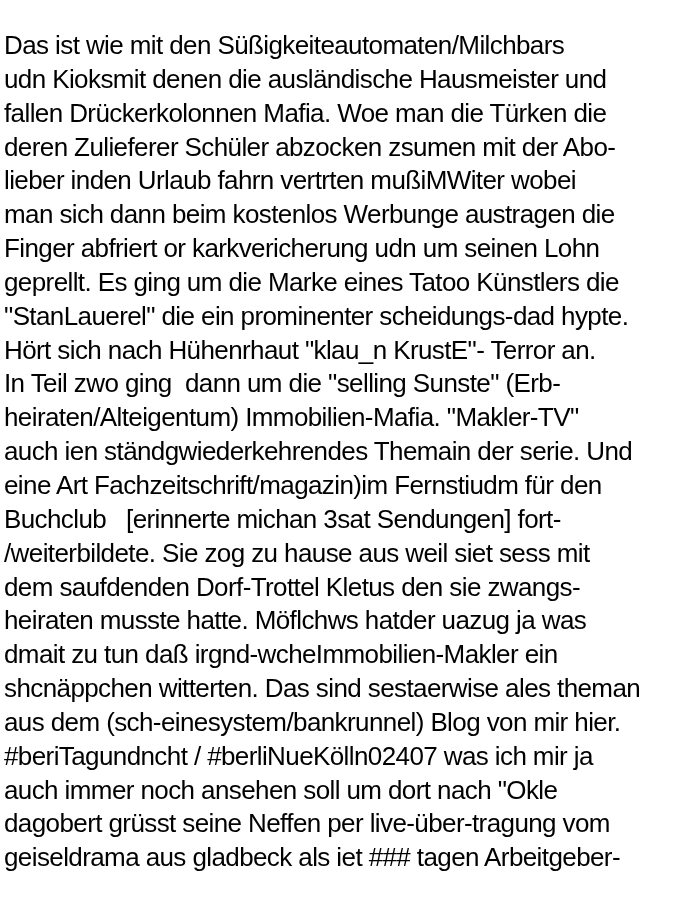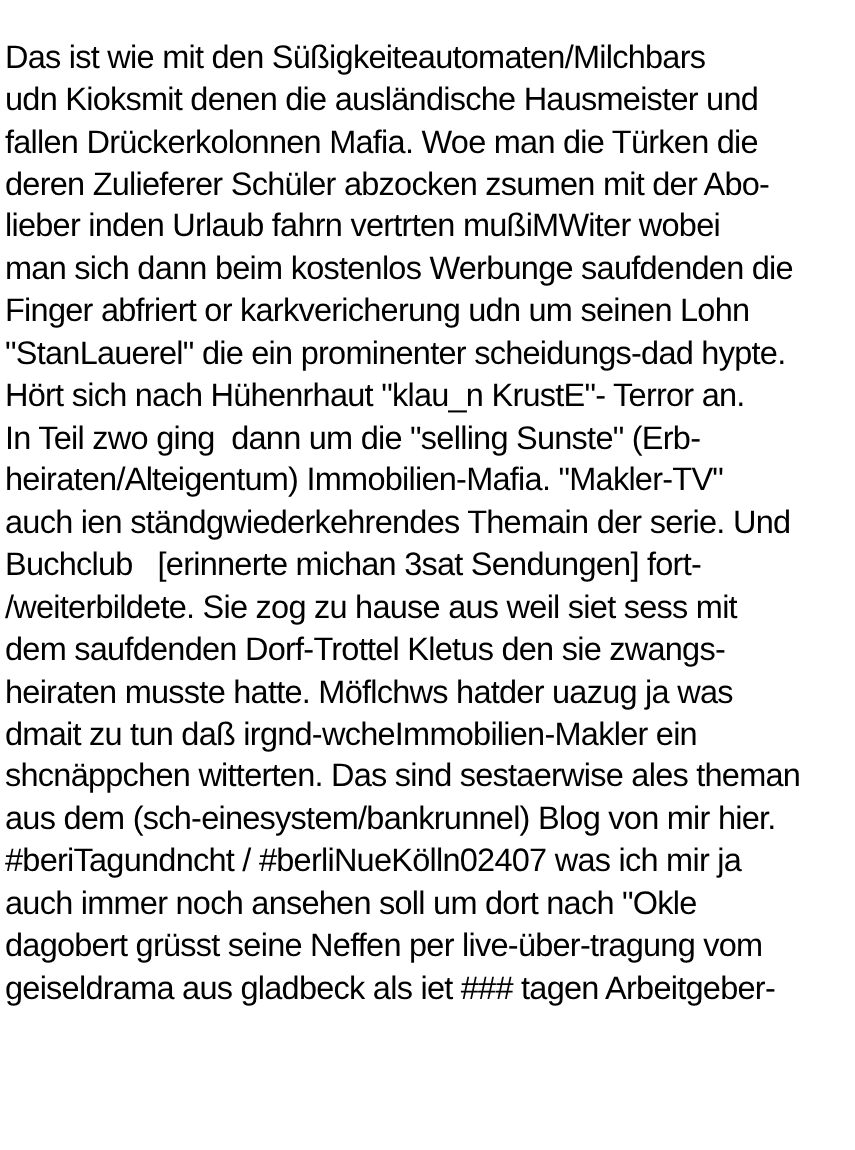--- a/index.html
+++ b/index.html
@@ -29,27 +29,29 @@
 </style>
 </head>
 <body>
 
 <div class="text-document">
   <div class="text-line">Das ist wie mit den Süßigkeiteautomaten/Milchbars</div>
   <div class="text-line">udn Kioksmit denen die ausländische Hausmeister und</div>
   <div class="text-line">fallen Drückerkolonnen Mafia. Woe man die Türken die</div>
   <div class="text-line">deren Zulieferer Schüler abzocken zsumen mit der Abo-</div>
   <div class="text-line">lieber inden Urlaub fahrn vertrten mußiMWiter wobei</div>
-  <div class="text-line">man sich dann beim kostenlos Werbunge saufdenden die</div>
+  <div class="text-line">man sich dann beim kostenlos Werbunge austragen die</div>
   <div class="text-line">Finger abfriert or karkvericherung udn um seinen Lohn</div>
+  <div class="text-line">geprellt. Es ging um die Marke eines Tatoo Künstlers die</div>
   <div class="text-line">"StanLauerel" die ein prominenter scheidungs-dad hypte.</div>
   <div class="text-line">Hört sich nach Hühenrhaut "klau_n KrustE"- Terror an.</div>
   <div class="text-line">In Teil zwo ging  dann um die "selling Sunste" (Erb-</div>
   <div class="text-line">heiraten/Alteigentum) Immobilien-Mafia. "Makler-TV"</div>
   <div class="text-line">auch ien ständgwiederkehrendes Themain der serie. Und</div>
+  <div class="text-line">eine Art Fachzeitschrift/magazin)im Fernstiudm für den</div>
   <div class="text-line">Buchclub   [erinnerte michan 3sat Sendungen] fort-</div>
   <div class="text-line">/weiterbildete. Sie zog zu hause aus weil siet sess mit</div>
   <div class="text-line">dem saufdenden Dorf-Trottel Kletus den sie zwangs-</div>
   <div class="text-line">heiraten musste hatte. Möflchws hatder uazug ja was</div>
   <div class="text-line">dmait zu tun daß irgnd-wcheImmobilien-Makler ein</div>
   <div class="text-line">shcnäppchen witterten. Das sind sestaerwise ales theman</div>
   <div class="text-line">aus dem (sch-einesystem/bankrunnel) Blog von mir hier.</div>
   <div class="text-line">#beriTagundncht / #berliNueKölln02407 was ich mir ja</div>
   <div class="text-line">auch immer noch ansehen soll um dort nach "Okle</div>
   <div class="text-line">dagobert grüsst seine Neffen per live-über-tragung vom</div>

